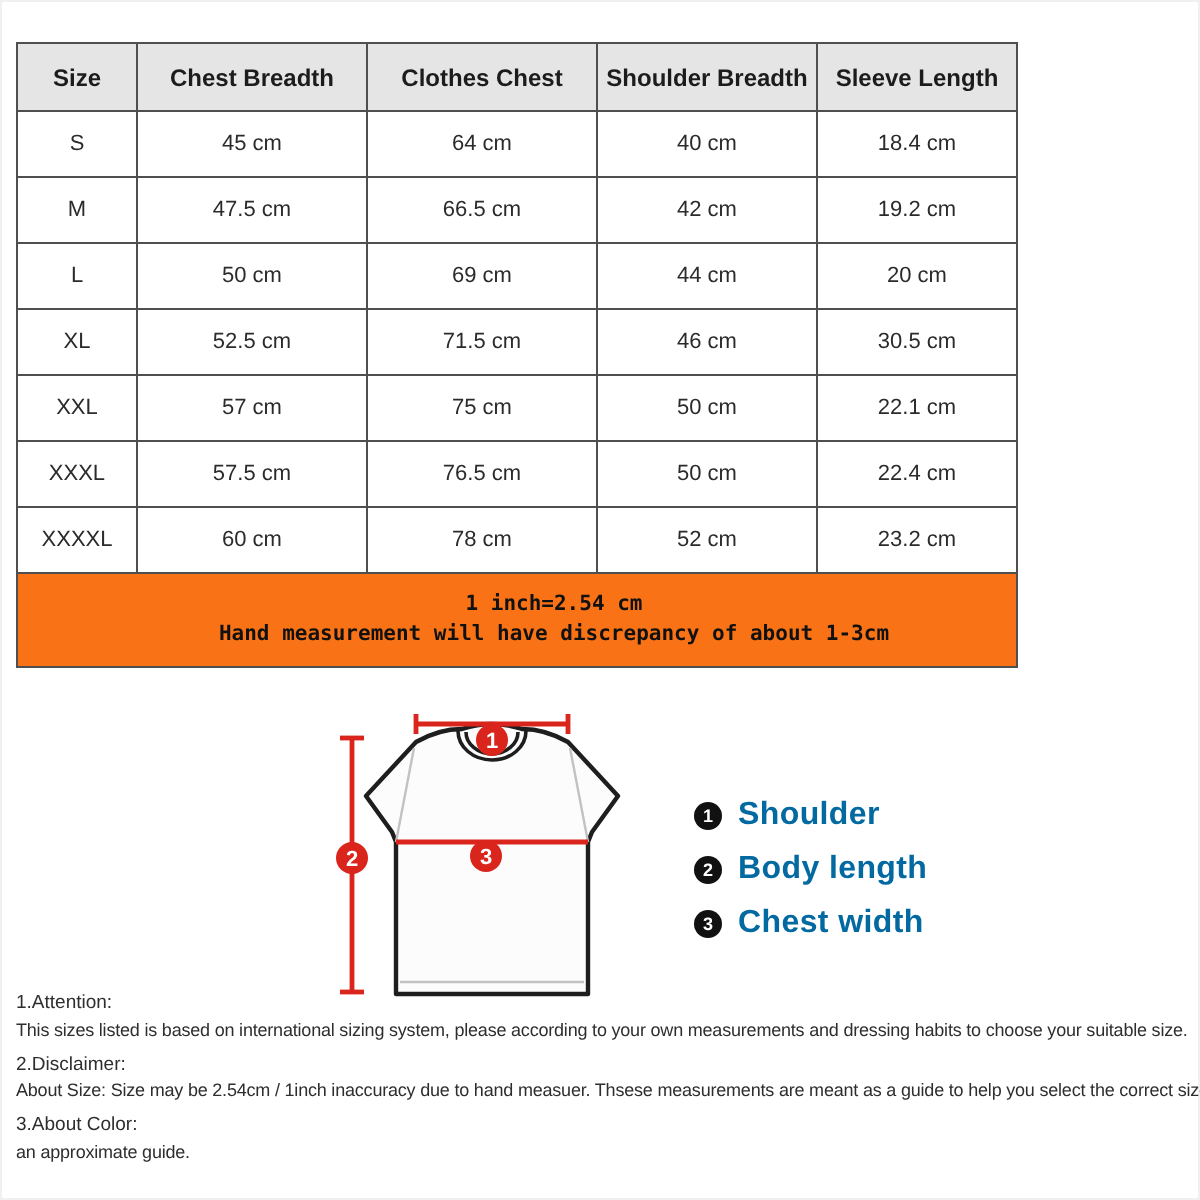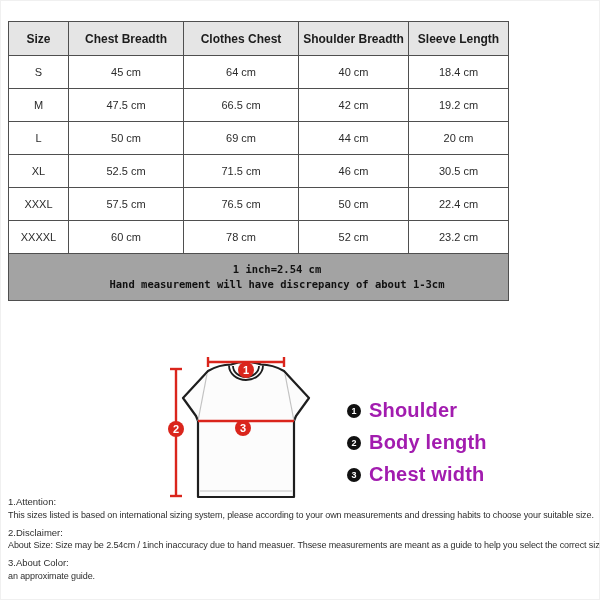--- a/index.html
+++ b/index.html
@@ -20,40 +20,40 @@
   }
   .size-table thead th {
     height:33px; background:#e5e5e5; font-size:12px; font-weight:bold; color:#1c1c1c;
   }
   .size-table tbody td { height:32px; font-size:11px; background:#fff; }
   .size-table col.c-size { width:12%; }
   .size-table col.c-chest { width:23%; }
   .size-table col.c-clothes { width:23%; }
   .size-table col.c-shoulder { width:22%; }
   .size-table col.c-sleeve { width:20%; }
-  .size-table tfoot td { height:46px; background:#a3a3a3;padding-left:37px; }
+  .size-table tfoot td { height:46px; background:#f97316;padding-left:37px; }
   .note-cell div {
     font-family:"DejaVu Sans Mono","Liberation Mono",monospace;
     font-size:10.5px; font-weight:bold; color:#111; line-height:15px; text-align:center;
   }
 
   
   .tshirt-svg { position:absolute; left:163px; top:351px; }
   .marker-digit {
     font-family:"Liberation Sans", sans-serif; font-size:11px; font-weight:bold;
   }
 
   .legend { position:absolute; left:347px; top:399px; }
   .legend-item { display:flex; align-items:center; margin-bottom:9px; }
   .legend-bullet {
     display:inline-flex; align-items:center; justify-content:center;
     width:14px; height:14px; border-radius:50%; background:#111; color:#fff;
     font-size:9px; font-weight:bold; margin-right:8px; flex:0 0 auto;
   }
-  .legend-label { font-size:20px; font-weight:bold; color:#a21caf; letter-spacing:0.2px; }
+  .legend-label { font-size:16px; font-weight:bold; color:#0369a1; letter-spacing:0.2px; }
 
   
   .notes { position:absolute; left:8px; top:496px; width:591px; color:#2e2e2e; }
   .note-title { font-size:9.5px; margin-top:7px; }
   .note-title:first-child { margin-top:0; }
   .note-body { font-size:9px; margin-top:2.5px; letter-spacing:-0.1px; }
   .nowrap { white-space:nowrap; }
 </style>
 </head>
 <body>
@@ -100,20 +100,27 @@
           <td>20 cm</td>
         </tr>
         <tr>
           <td>XL</td>
           <td>52.5 cm</td>
           <td>71.5 cm</td>
           <td>46 cm</td>
           <td>30.5 cm</td>
         </tr>
         <tr>
+          <td>XXL</td>
+          <td>57 cm</td>
+          <td>75 cm</td>
+          <td>50 cm</td>
+          <td>22.1 cm</td>
+        </tr>
+        <tr>
           <td>XXXL</td>
           <td>57.5 cm</td>
           <td>76.5 cm</td>
           <td>50 cm</td>
           <td>22.4 cm</td>
         </tr>
         <tr>
           <td>XXXXL</td>
           <td>60 cm</td>
           <td>78 cm</td>

